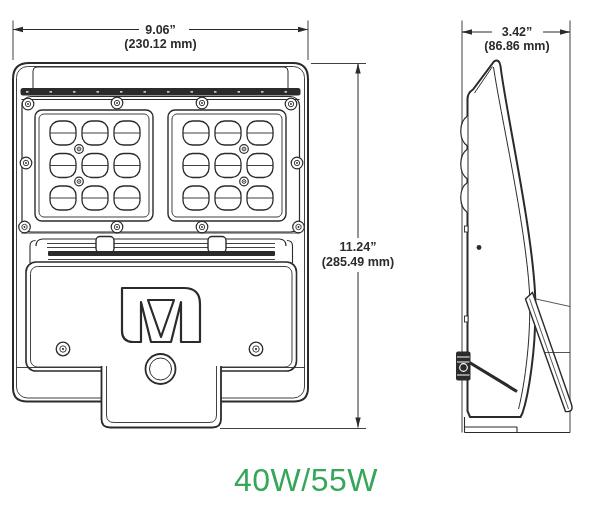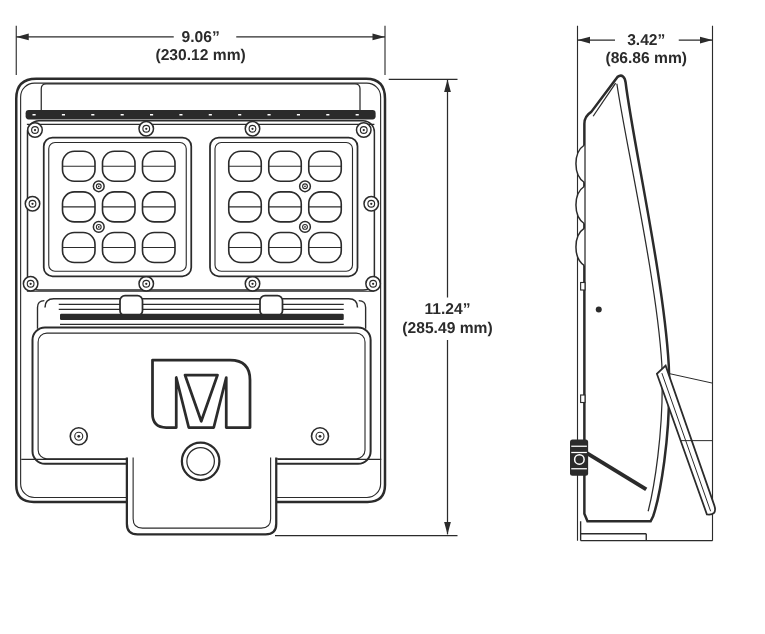--- a/index.html
+++ b/index.html
@@ -203,13 +203,14 @@
 
     <path class="ln w10" d="M 358 63.5 V 238"></path>
     <path class="ln w10" d="M 358 272 V 427.5"></path>
     <polygon class="solid" points="358,63.5 355.3,73.5 360.7,73.5"></polygon>
     <polygon class="solid" points="358,427.5 355.3,417.5 360.7,417.5"></polygon>
     <text class="dim" x="358" y="251">11.24”</text>
     <text class="dim" x="358" y="266">(285.49 mm)</text>
   </g>
 </svg>
 
+<div class="wattage">40W/55W</div>
 </div>
 
 </body></html>

